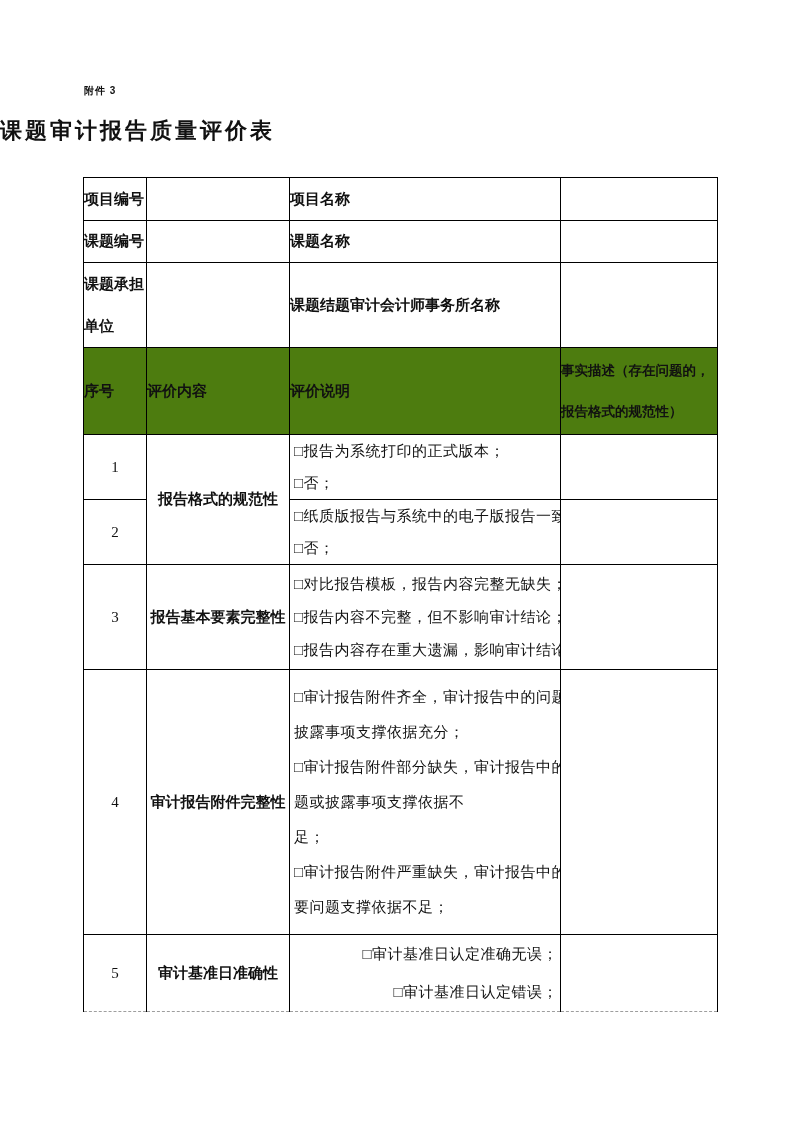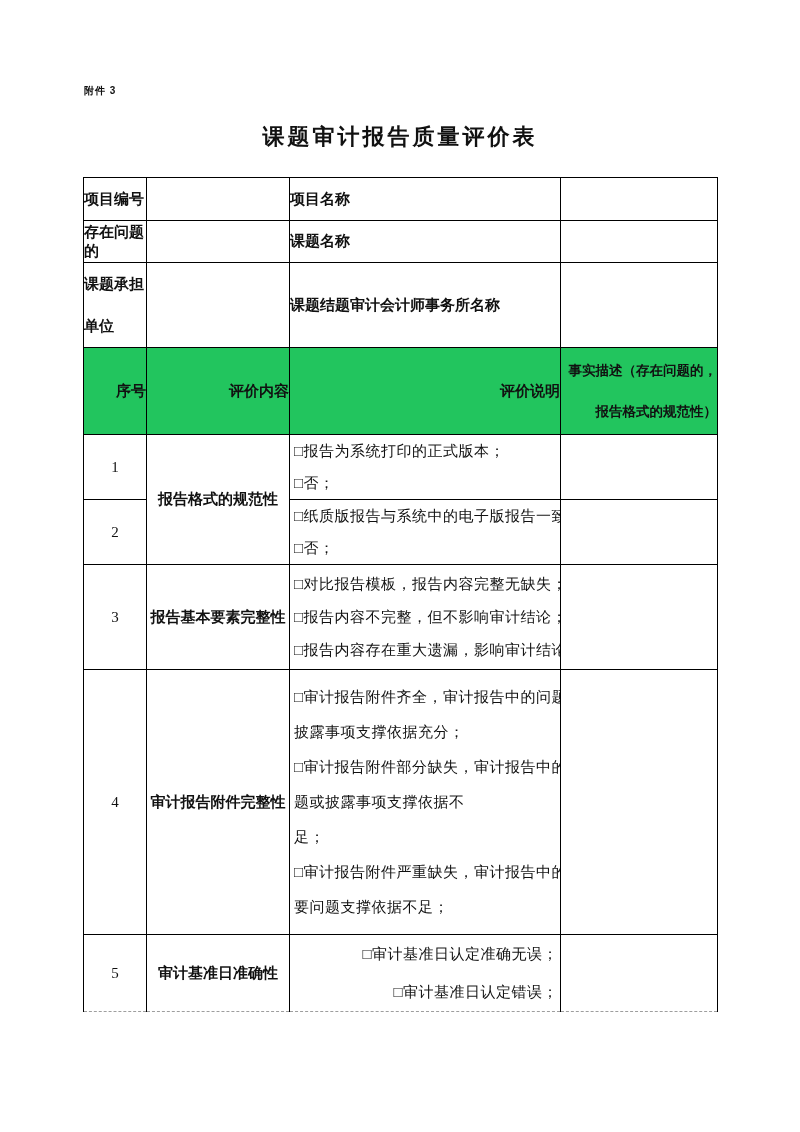--- a/index.html
+++ b/index.html
@@ -7,42 +7,42 @@
     width:800px;height:1132px;background:#ffffff;position:relative;
     font-family:"Liberation Sans",sans-serif;color:#111;
     -webkit-font-smoothing:antialiased;
   }
   .attachment{
     position:absolute;left:84px;top:84px;
     font-size:10px;font-weight:bold;letter-spacing:1px;
     font-family:"Liberation Sans",sans-serif;
   }
   .doc-title{
-    position:absolute;left:0;top:122px;width:800px;
-    text-align:center;font-size:22px;font-weight:bold;letter-spacing:3px;
+    position:absolute;left:0;top:116px;width:800px;
+    text-align:left;font-size:22px;font-weight:bold;letter-spacing:3px;
     font-family:"Liberation Serif",serif;
   }
   .table-wrap{position:absolute;left:83px;top:177px;}
   table{
     border-collapse:collapse;table-layout:fixed;width:634px;
   }
   td,th{
     border:1px solid #000;padding:0;vertical-align:middle;overflow:hidden;
   }
   
   .lbl{
     font-weight:bold;font-size:15px;
     font-family:"Liberation Sans",sans-serif;
   }
   .lbl-2line{line-height:42px;}
   .r-info1{height:43px;}
   .r-info2{height:42px;}
   .r-info3{height:85px;}
   
-  .hdr td{background:#22c55e;font-weight:bold;text-align:right;font-size:15px;
+  .hdr td{background:#4d7c0f;font-weight:bold;text-align:left;font-size:15px;
     font-family:"Liberation Sans",sans-serif;}
   .hdr{height:87px;}
   .hdr .fact{font-size:13.5px;line-height:41px;}
   .hdr .fact div{white-space:nowrap;}
   
   .seq{
     text-align:center;font-size:15px;
     font-family:"Liberation Serif",serif;
   }
   .cat{
@@ -79,21 +79,21 @@
 
     <tbody>
         <tr class="r-info1">
       <td class="lbl">项目编号</td>
       <td></td>
       <td class="lbl">项目名称</td>
       <td></td>
     </tr>
 
     <tr class="r-info2">
-      <td class="lbl">存在问题的</td>
+      <td class="lbl">课题编号</td>
       <td></td>
       <td class="lbl">课题名称</td>
       <td></td>
     </tr>
 
     <tr class="r-info3">
       <td class="lbl lbl-2line">
         <div>课题承担</div>
         <div>单位</div>
       </td>

